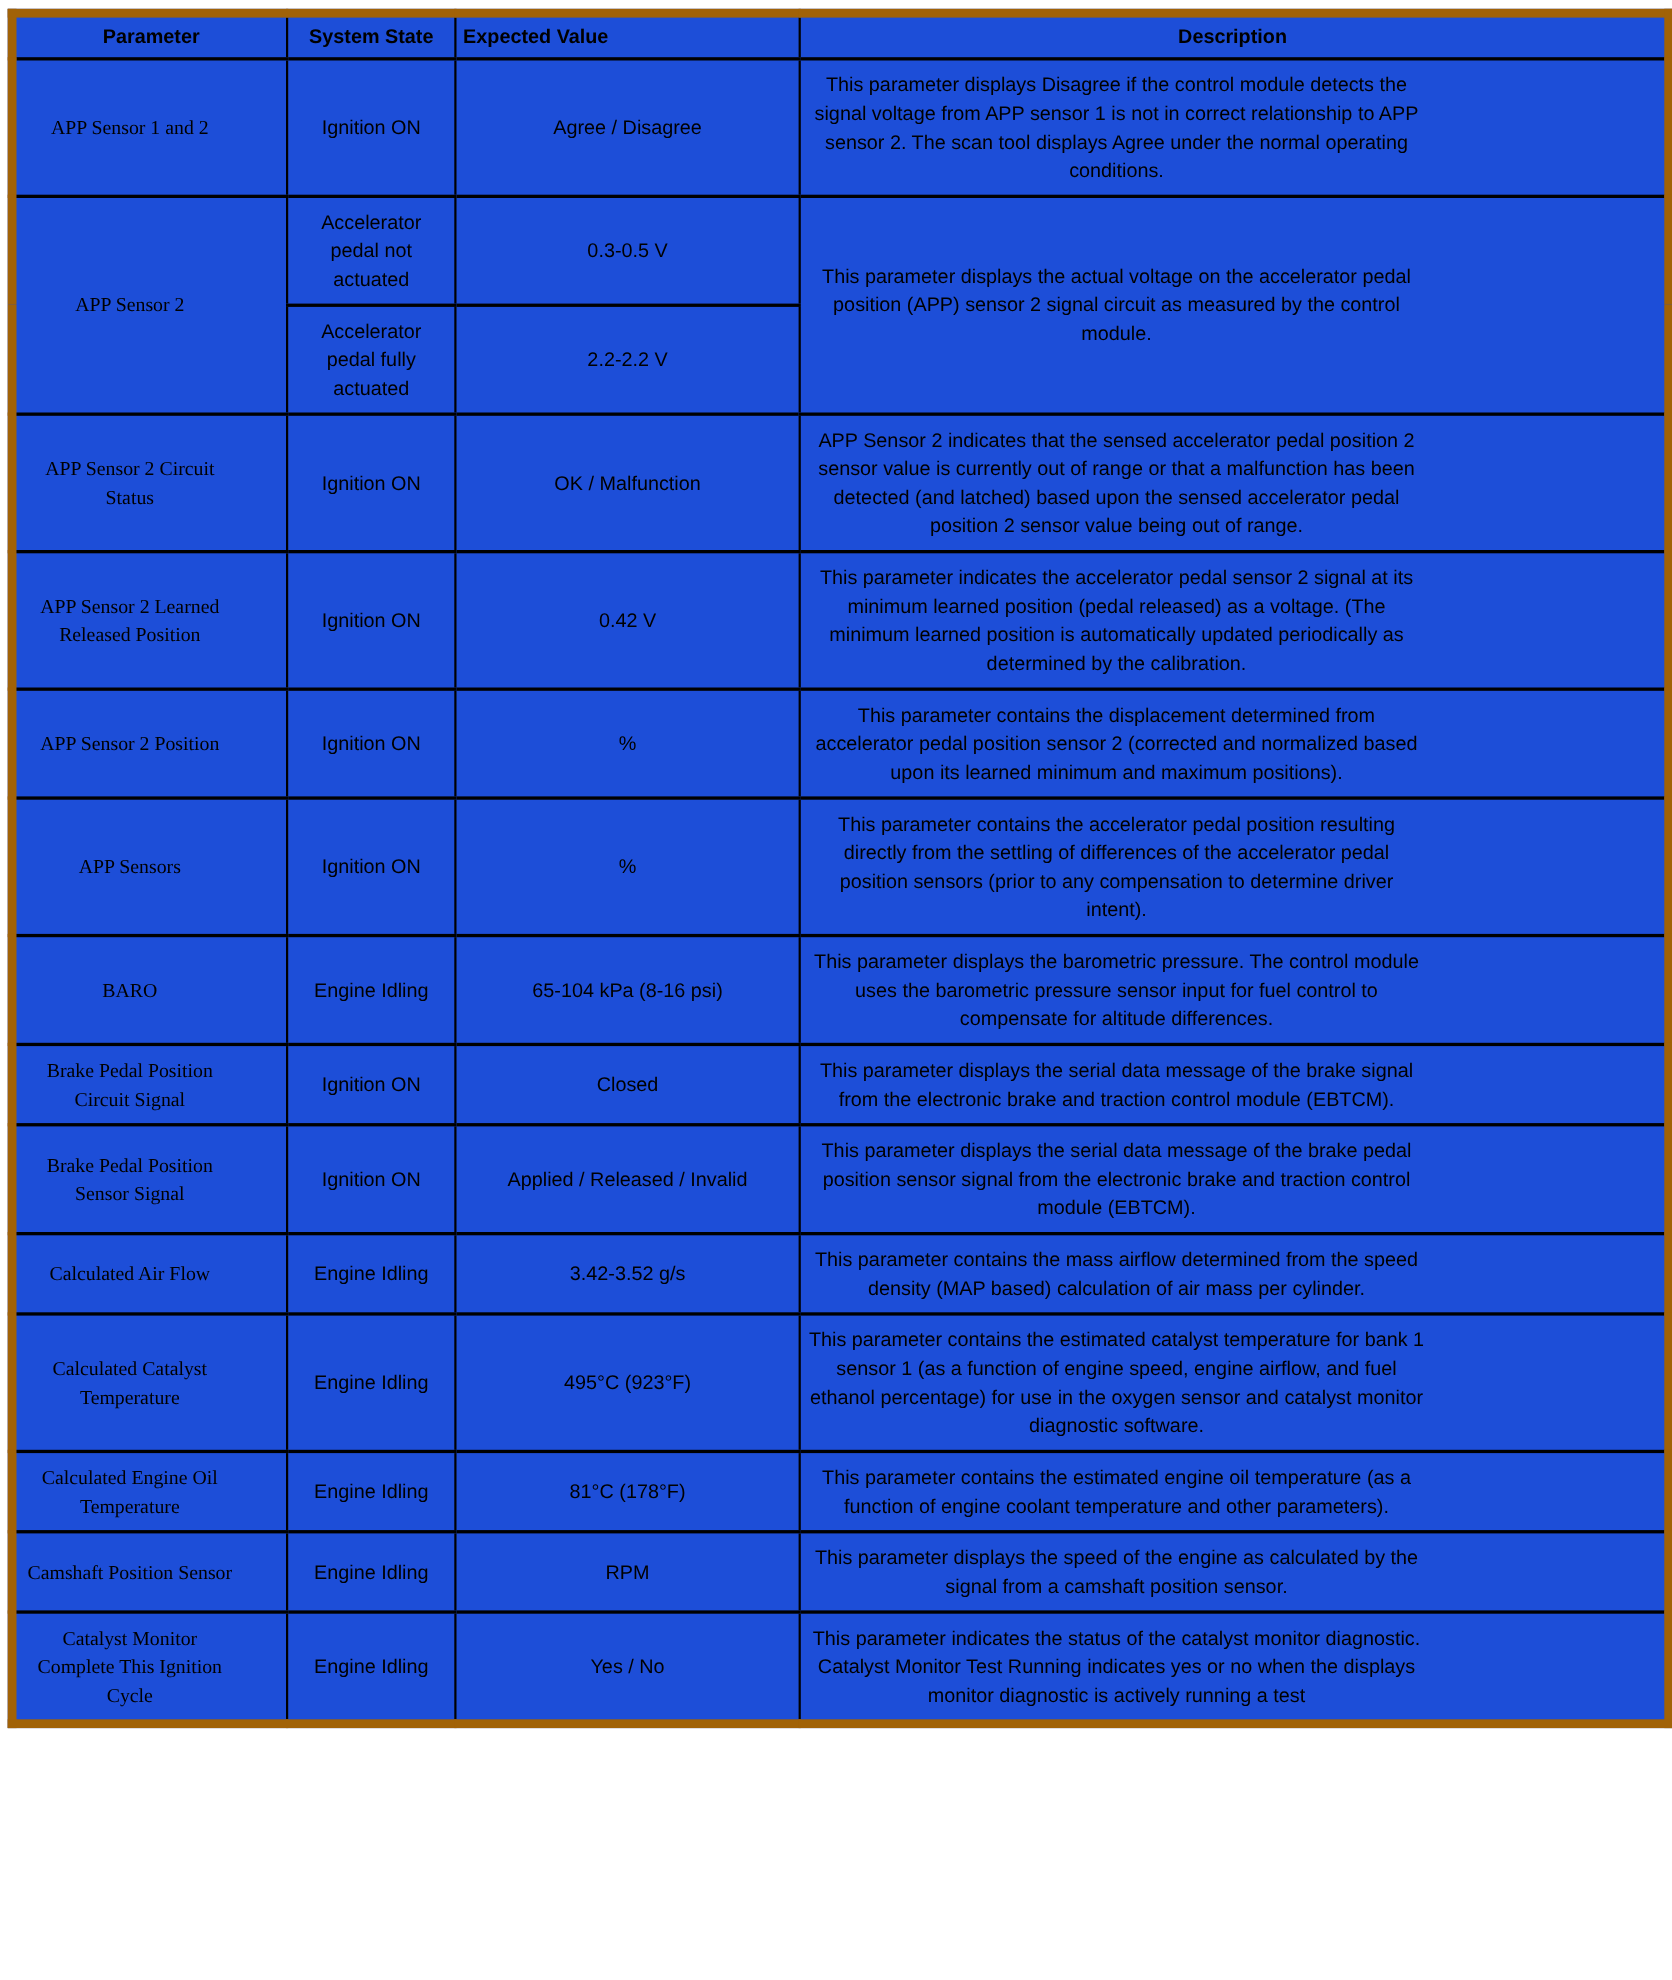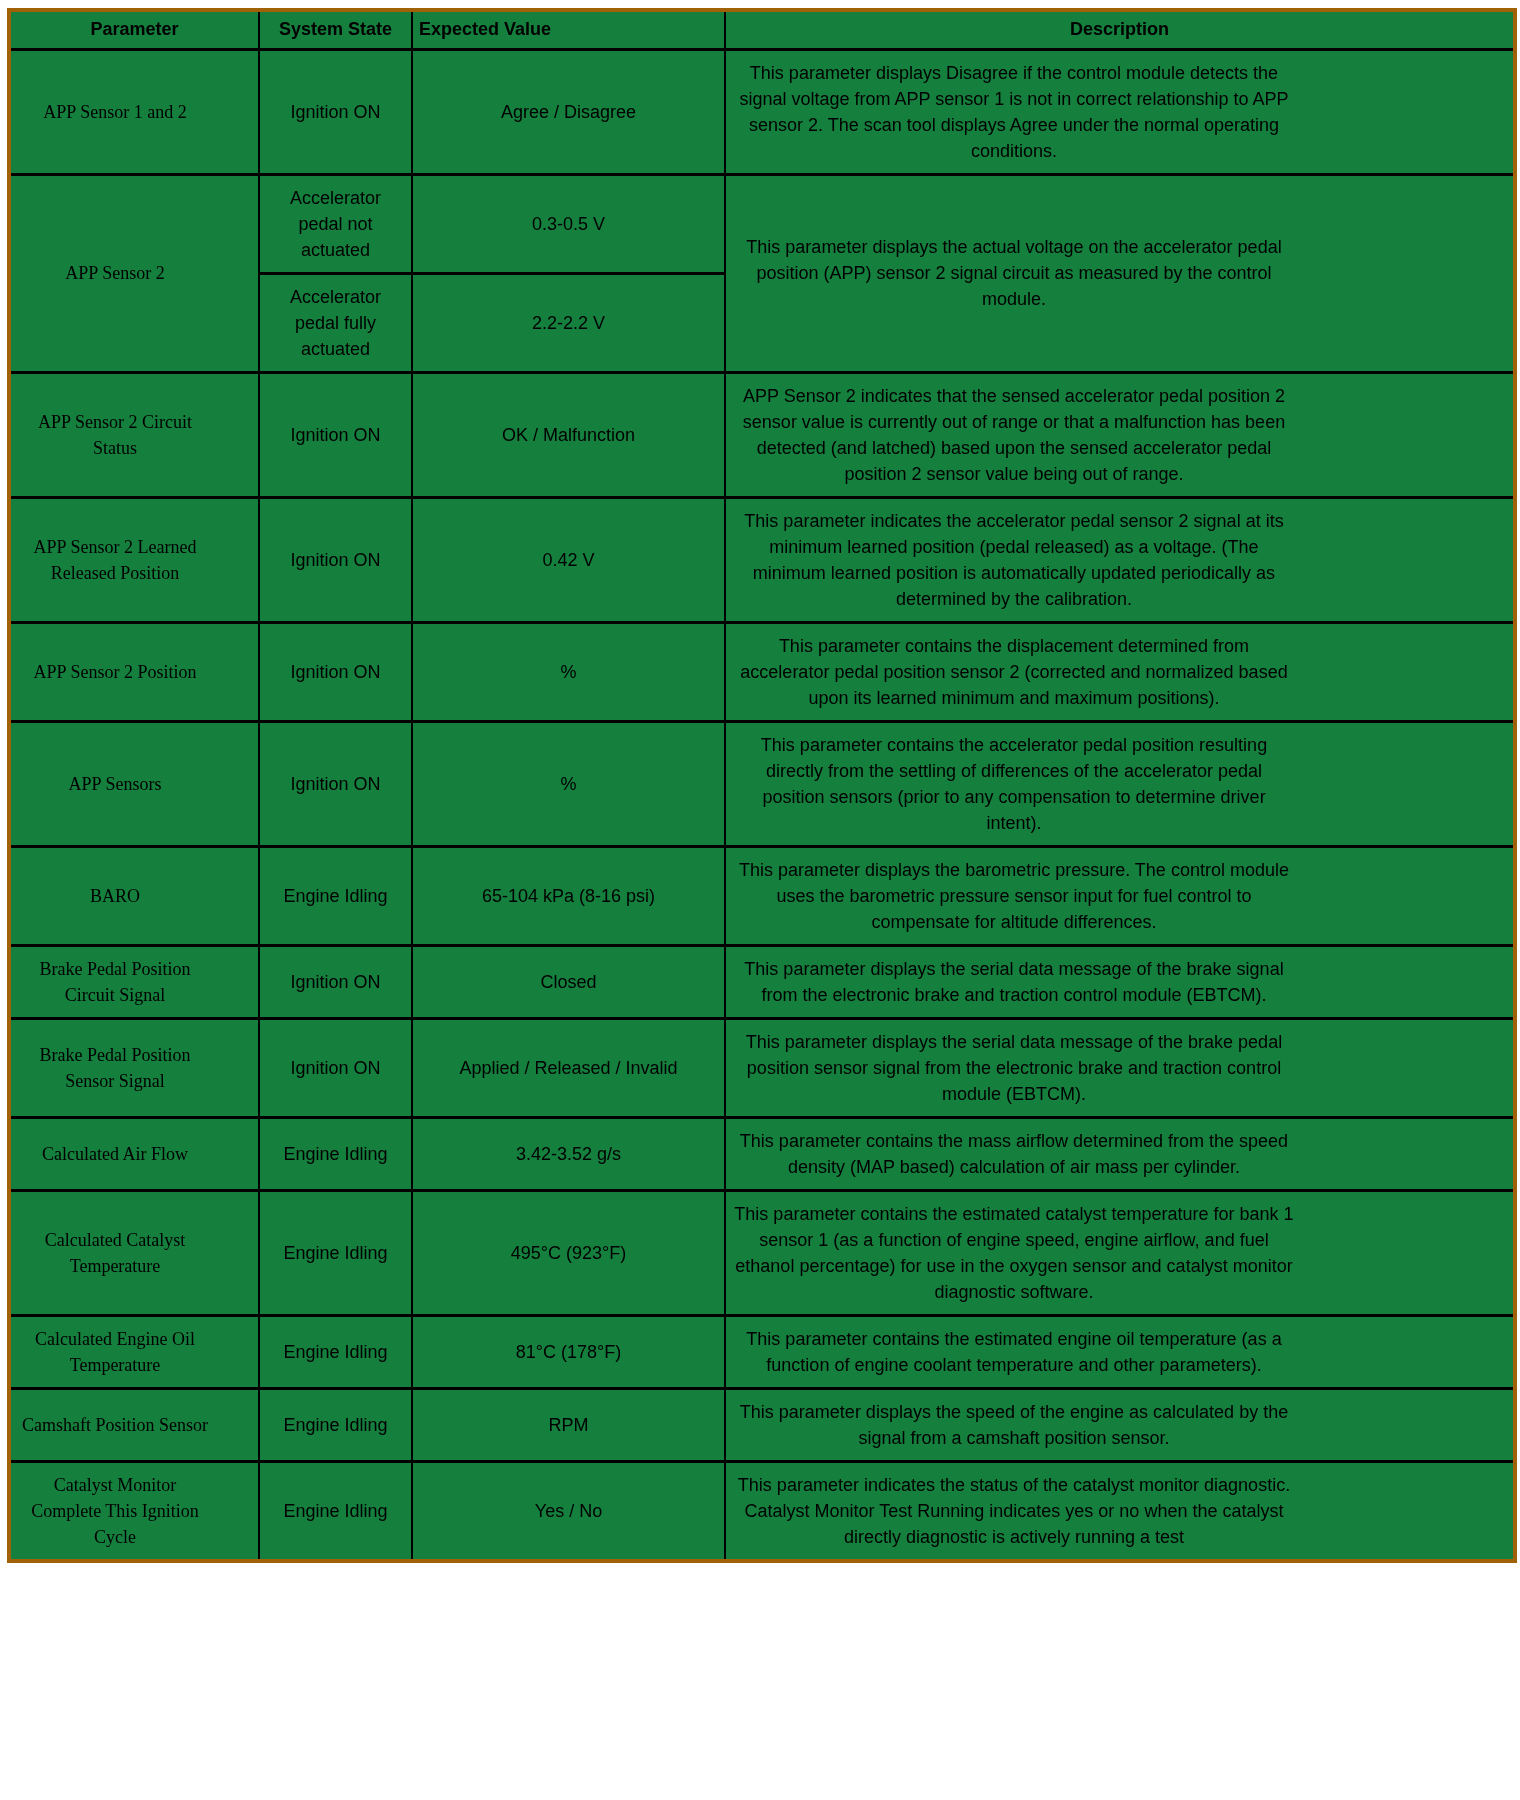--- a/index.html
+++ b/index.html
@@ -15,22 +15,22 @@
   }
   .page {
     padding: 8px 7px;
     box-sizing: border-box;
     width: 1520px;
   }
   table.scan-table {
     border-collapse: collapse;
     table-layout: fixed;
     width: 1506px;
-    border: 4px solid #a16207;
-    background: #15803d;
+    border: 8px solid #a16207;
+    background: #1d4ed8;
   }
   th, td {
     border: 2px solid #000000;
     border-top-width: 3px;
     border-bottom-width: 3px;
     font-size: 18px;
     vertical-align: middle;
     word-wrap: break-word;
     overflow-wrap: break-word;
     box-sizing: border-box;
@@ -158,17 +158,17 @@
         <tr>
           <td class="col-param" rowspan="1">Camshaft Position Sensor</td>
           <td class="col-state">Engine Idling</td>
           <td class="col-value">RPM</td>
           <td class="col-desc" rowspan="1">This parameter displays the speed of the engine as calculated by the signal from a camshaft position sensor.</td>
         </tr>
         <tr>
           <td class="col-param" rowspan="1">Catalyst Monitor Complete This Ignition Cycle</td>
           <td class="col-state">Engine Idling</td>
           <td class="col-value">Yes / No</td>
-          <td class="col-desc" rowspan="1">This parameter indicates the status of the catalyst monitor diagnostic. Catalyst Monitor Test Running indicates yes or no when the catalyst directly diagnostic is actively running a test</td>
+          <td class="col-desc" rowspan="1">This parameter indicates the status of the catalyst monitor diagnostic. Catalyst Monitor Test Running indicates yes or no when the displays monitor diagnostic is actively running a test</td>
         </tr>
       </tbody>
   </table>
 </div>
 
 </body></html>

